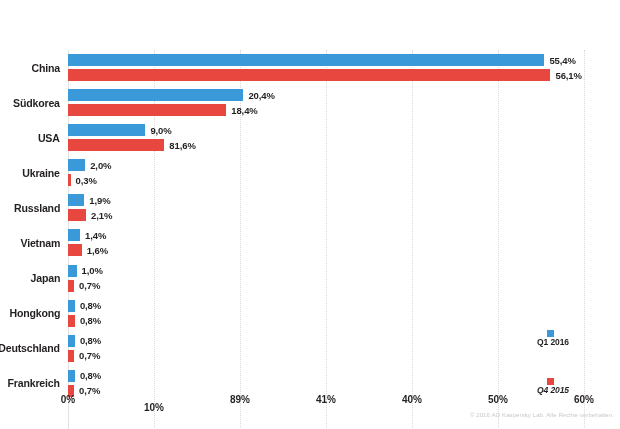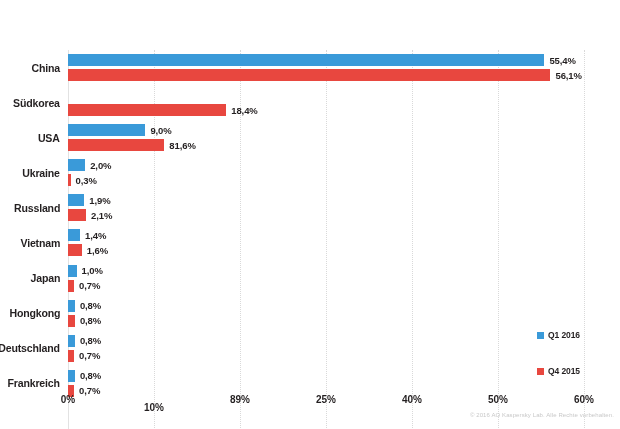--- a/index.html
+++ b/index.html
@@ -132,23 +132,24 @@
     left: 537px;
     top: 330px;
     width: 80px;
   }
   .legend-item {
     position: absolute;
     left: 0;
     display: flex;
     align-items: center;
     white-space: nowrap;
+    flex-direction: column;
   }
   .legend-item.i0 { top: 0px; }
-  .legend-item.i1 { top: 36px; }
+  .legend-item.i1 { top: 48px; font-style: italic; }
   .legend-swatch {
     width: 7px;
     height: 7px;
     margin-right: 4px;
     flex: 0 0 auto;
   }
   .legend-swatch.q1 { background: #3a9ad9; }
   .legend-swatch.q4 { background: #e8473f; }
   .legend-label {
     font-size: 8.5px;
@@ -190,20 +191,24 @@
             <div class="bar q1" title="China — Q1 2016: 55,4%" style="width: 476.44px;"></div>
             <span class="bar-value">55,4%</span>
           </div>
           <div class="bar-wrap bottom">
             <div class="bar q4" title="China — Q4 2015: 56,1%" style="width: 482.46px;"></div>
             <span class="bar-value">56,1%</span>
           </div>
         </div>
         <div class="row" style="top: 35.0909px; height: 35.0909px;">
           <div class="cat-label">Südkorea</div>
+          <div class="bar-wrap top">
+            <div class="bar q1" title="Südkorea — Q1 2016: 20,4%" style="width: 175.44px;"></div>
+            <span class="bar-value">20,4%</span>
+          </div>
           <div class="bar-wrap bottom">
             <div class="bar q4" title="Südkorea — Q4 2015: 18,4%" style="width: 158.24px;"></div>
             <span class="bar-value">18,4%</span>
           </div>
         </div>
         <div class="row" style="top: 70.1818px; height: 35.0909px;">
           <div class="cat-label">USA</div>
           <div class="bar-wrap top">
             <div class="bar q1" title="USA — Q1 2016: 9,0%" style="width: 77.4px;"></div>
             <span class="bar-value">9,0%</span>
@@ -290,21 +295,21 @@
             <span class="bar-value">0,7%</span>
           </div>
         </div>
       </div>
   </div>
 
   <div class="x-axis">
       <div class="x-tick" style="left: 0%;">0%</div>
       <div class="x-tick" style="left: 16.6667%; margin-top: 8px;">10%</div>
       <div class="x-tick" style="left: 33.3333%;">89%</div>
-      <div class="x-tick" style="left: 50%;">25%</div>
+      <div class="x-tick" style="left: 50%;">41%</div>
       <div class="x-tick" style="left: 66.6667%;">40%</div>
       <div class="x-tick" style="left: 83.3333%;">50%</div>
       <div class="x-tick" style="left: 100%;">60%</div>
     </div>
 
   <div class="legend">
     <div class="legend-item i0">
       <span class="legend-swatch q1"></span>
       <span class="legend-label">Q1 2016</span>
     </div>

